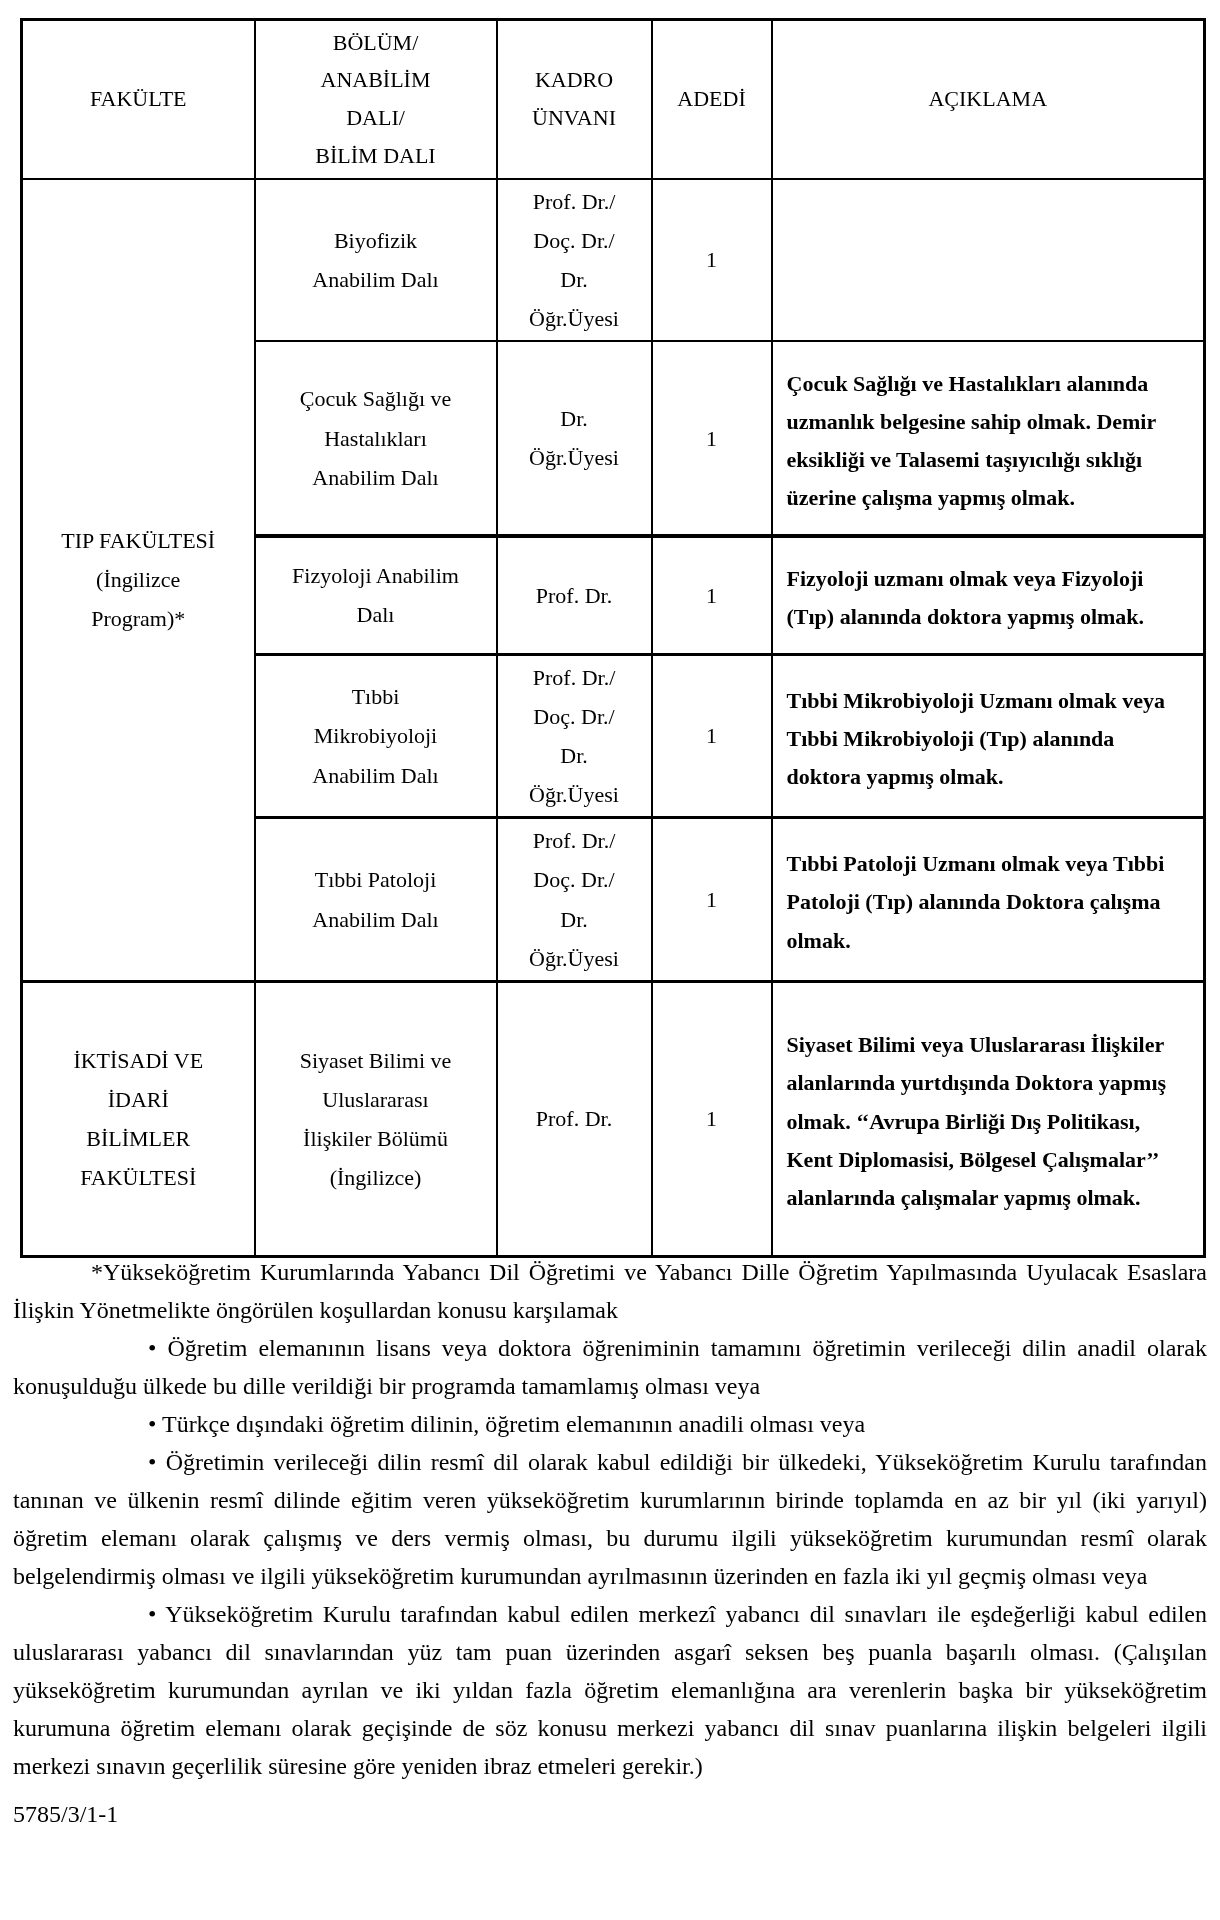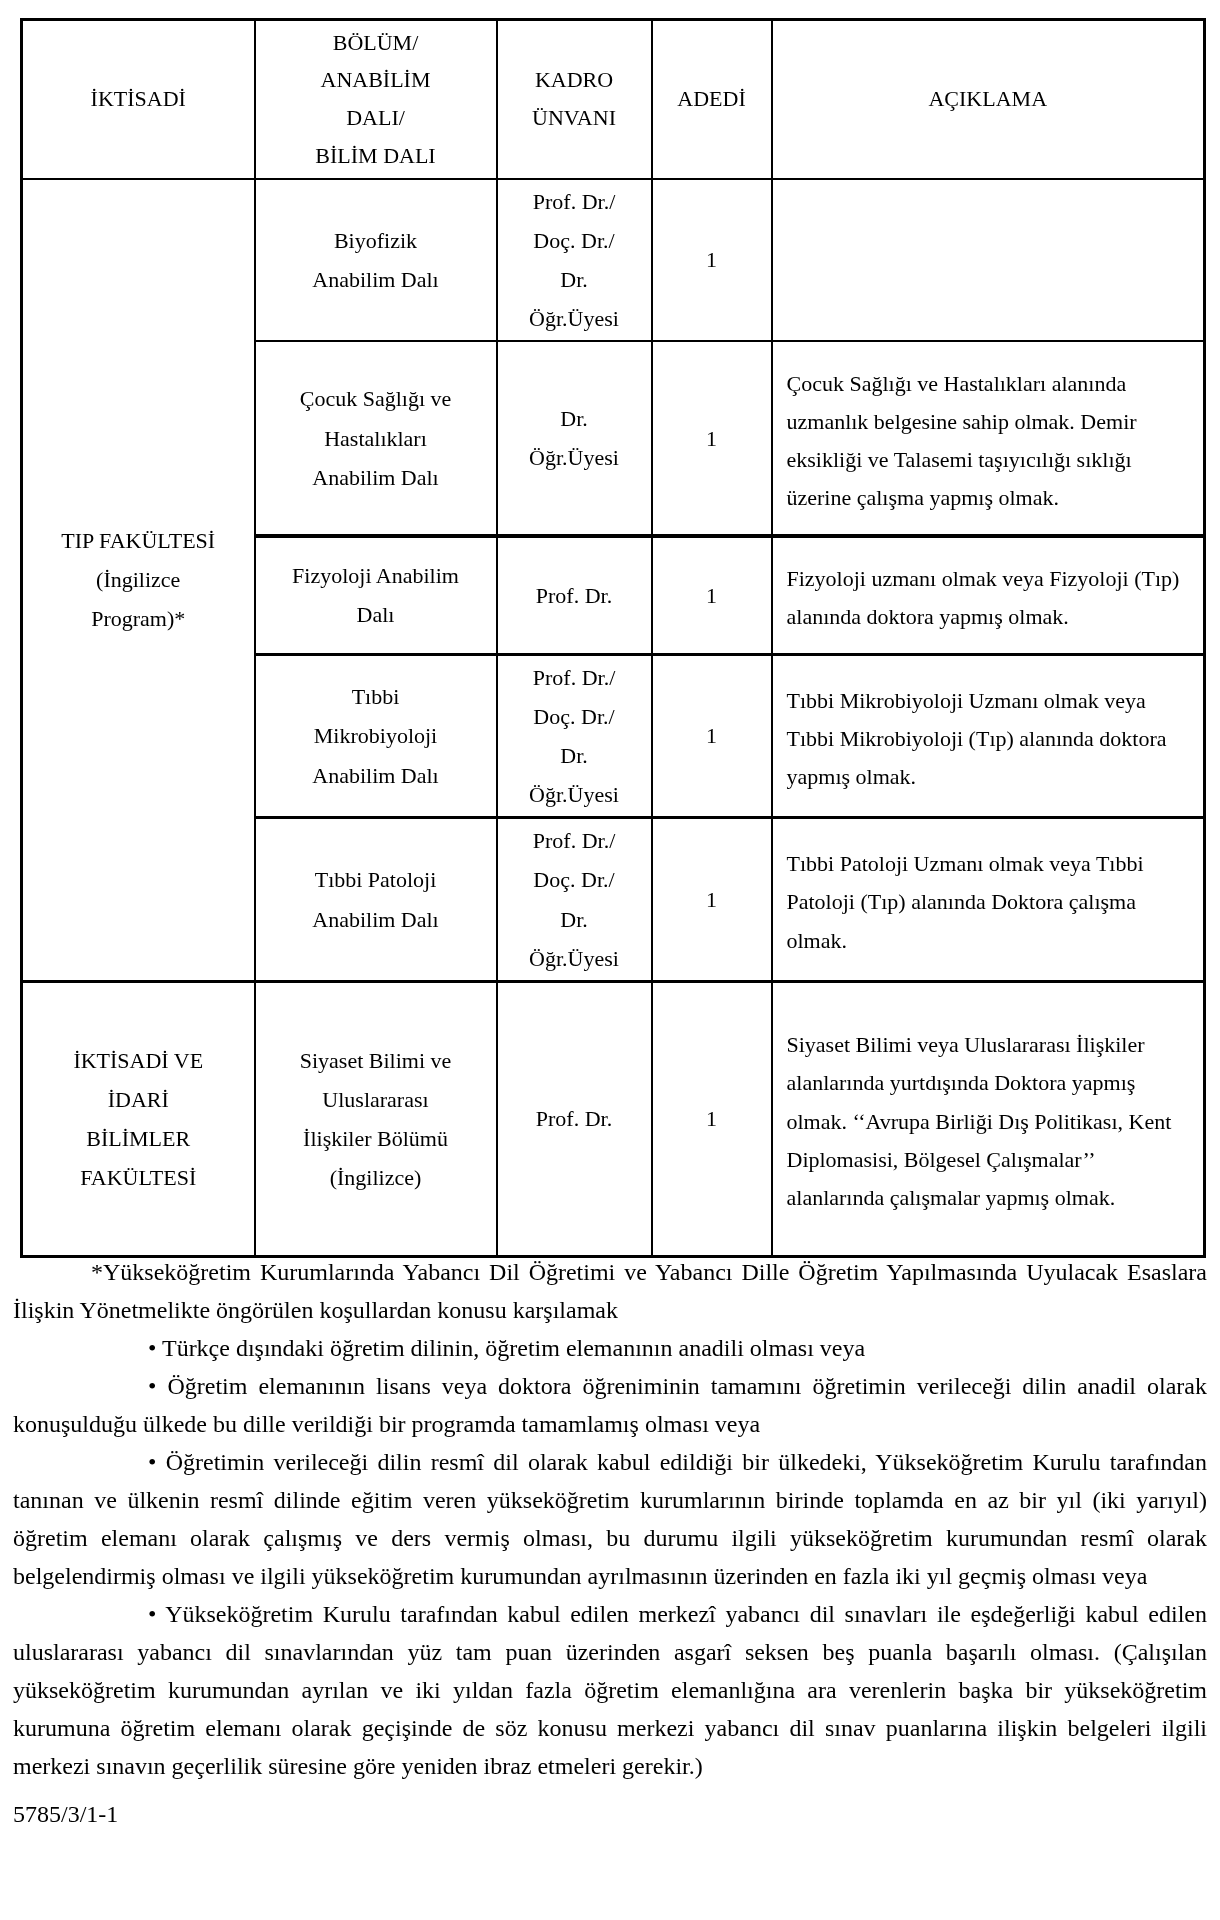--- a/index.html
+++ b/index.html
@@ -36,20 +36,21 @@
     white-space: pre-line;
     line-height: 1.78;
     padding: 2px 6px;
     border-radius: 13px;
   }
   td.cell-aciklama {
     text-align: left;
     line-height: 1.74;
     padding: 14px 12px 8px 14px;
     white-space: normal;
+    font-weight: bold;
   }
   tr.t4 > td { border-top-width: 4px; }
   tr.t3 > td { border-top-width: 3px; }
 
   .footnote {
     position: absolute;
     left: 13px; top: 1253px;
     width: 1194px;
     font-size: 24px;
     line-height: 38px;
@@ -74,21 +75,21 @@
     <colgroup>
       <col style="width:233px">
       <col style="width:242px">
       <col style="width:155px">
       <col style="width:120px">
       <col style="width:433px">
     </colgroup>
 
     <tbody>
         <tr class="header-row" style="height:159px">
-      <th>İKTİSADİ</th>
+      <th>FAKÜLTE</th>
       <th>BÖLÜM/
 ANABİLİM
 DALI/
 BİLİM DALI</th>
       <th>KADRO
 ÜNVANI</th>
       <th>ADEDİ</th>
       <th>AÇIKLAMA</th>
     </tr>
 
@@ -158,20 +159,20 @@
 (İngilizce)</td>
       <td class="cell-center">Prof. Dr.</td>
       <td class="cell-center">1</td>
       <td class="cell-aciklama">Siyaset Bilimi veya Uluslararası İlişkiler alanlarında yurtdışında Doktora yapmış olmak. ‘‘Avrupa Birliği Dış Politikası, Kent Diplomasisi, Bölgesel Çalışmalar’’ alanlarında çalışmalar yapmış olmak.</td>
     </tr>
   </tbody>
     </table>
 
   <div class="footnote">
     <p class="fn-star">*Yükseköğretim Kurumlarında Yabancı Dil Öğretimi ve Yabancı Dille Öğretim Yapılmasında Uyulacak Esaslara İlişkin Yönetmelikte öngörülen koşullardan konusu karşılamak</p>
+    <p class="fn-bullet">• Öğretim elemanının lisans veya doktora öğreniminin tamamını öğretimin verileceği dilin anadil olarak konuşulduğu ülkede bu dille verildiği bir programda tamamlamış olması veya</p>
     <p class="fn-bullet">• Türkçe dışındaki öğretim dilinin, öğretim elemanının anadili olması veya</p>
-    <p class="fn-bullet">• Öğretim elemanının lisans veya doktora öğreniminin tamamını öğretimin verileceği dilin anadil olarak konuşulduğu ülkede bu dille verildiği bir programda tamamlamış olması veya</p>
     <p class="fn-bullet">• Öğretimin verileceği dilin resmî dil olarak kabul edildiği bir ülkedeki, Yükseköğretim Kurulu tarafından tanınan ve ülkenin resmî dilinde eğitim veren yükseköğretim kurumlarının birinde toplamda en az bir yıl (iki yarıyıl) öğretim elemanı olarak çalışmış ve ders vermiş olması, bu durumu ilgili yükseköğretim kurumundan resmî olarak belgelendirmiş olması ve ilgili yükseköğretim kurumundan ayrılmasının üzerinden en fazla iki yıl geçmiş olması veya</p>
     <p class="fn-bullet">• Yükseköğretim Kurulu tarafından kabul edilen merkezî yabancı dil sınavları ile eşdeğerliği kabul edilen uluslararası yabancı dil sınavlarından yüz tam puan üzerinden asgarî seksen beş puanla başarılı olması. (Çalışılan yükseköğretim kurumundan ayrılan ve iki yıldan fazla öğretim elemanlığına ara verenlerin başka bir yükseköğretim kurumuna öğretim elemanı olarak geçişinde de söz konusu merkezi yabancı dil sınav puanlarına ilişkin belgeleri ilgili merkezi sınavın geçerlilik süresine göre yeniden ibraz etmeleri gerekir.)</p>
     <p class="doc-number">5785/3/1-1</p>
   </div>
 
 </div>
 
 </body></html>

